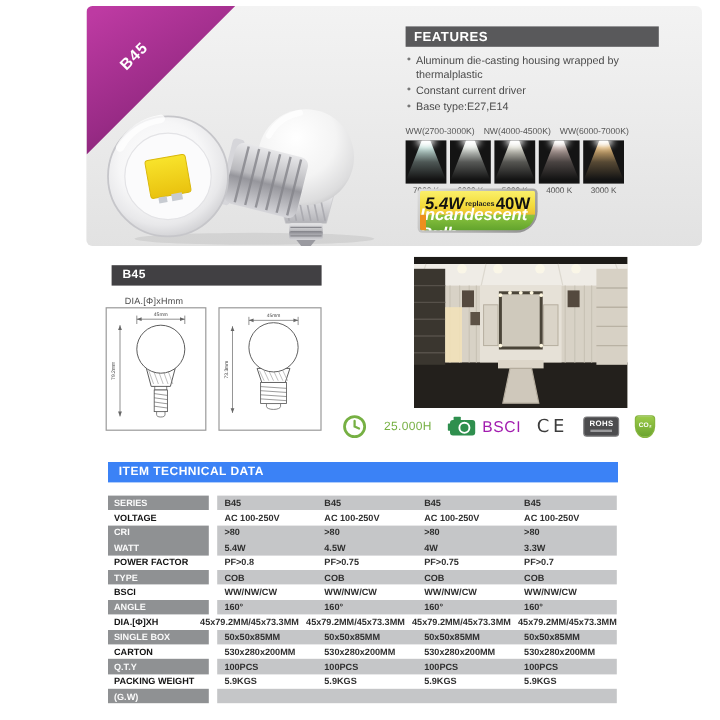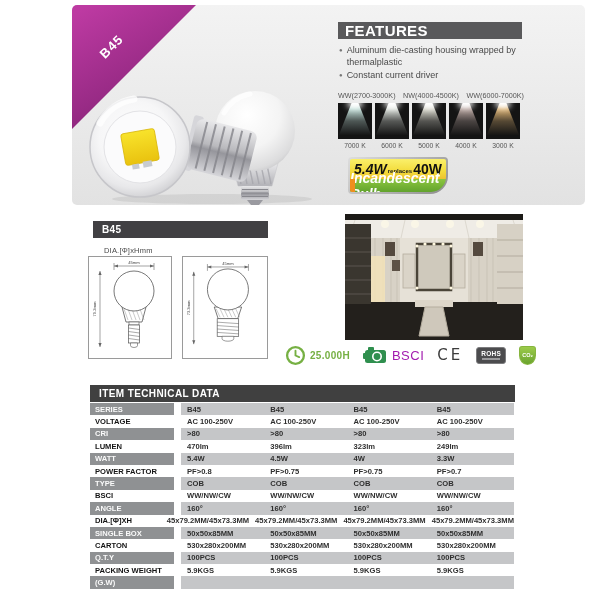--- a/index.html
+++ b/index.html
@@ -14,22 +14,22 @@
         border-top-left-radius:5px;overflow:hidden;}
   .ribbon-tri{position:absolute;inset:0;
         background:linear-gradient(150deg,#bd3aa2 5%,#992b86 55%,#6e1c62 100%);
         clip-path:polygon(0 0,100% 0,0 100%);}
   .ribbon-text{position:absolute;left:26px;top:34px;transform:rotate(-45deg);
         color:#fff;font-weight:700;font-size:13px;letter-spacing:1px;}
 
   .bulbs{position:absolute;left:10px;top:80px;width:260px;height:120px;}
 
   .features{position:absolute;left:266px;top:17px;width:186px;}
-  .features-bar{width:184px;height:17px;background:#59595b;color:#fff;
-        font-weight:700;font-size:15px;letter-spacing:.4px;
+  .features-bar{width:211px;height:17px;background:#59595b;color:#fff;
+        font-weight:700;font-size:11px;letter-spacing:.4px;
         display:flex;align-items:center;padding-left:7px;box-sizing:border-box;}
   .features-list{list-style:none;margin:6px 0 0 0;padding:0;}
   .features-list li{display:flex;font-size:9px;line-height:1.3;color:#4a4a4a;margin-bottom:2px;}
   .features-list .dot{color:#777;font-size:6px;margin:2px 4px 0 1px;}
   .cct-row{display:flex;justify-content:space-between;width:186px;margin-top:9px;
         font-size:7.2px;color:#555;}
   .swatches{display:flex;gap:3px;margin-top:3px;}
   .swatch{width:34px;}
   .sw-box{width:34px;height:36px;background:#141414;position:relative;overflow:hidden;}
   .sw-beam{position:absolute;inset:0;clip-path:polygon(40% 0,60% 0,102% 100%,-2% 100%);}
@@ -50,47 +50,47 @@
   .badge-bottom{height:13px;background:linear-gradient(#8cc63f,#62a32d);
         color:#fff;font-weight:700;font-style:italic;font-size:14px;
         display:flex;align-items:center;justify-content:center;position:relative;}
   .badge-bottom::before{content:"";position:absolute;left:0;top:0;bottom:0;width:5px;
         background:#ee8f1e;}
 
   
   .sec-bar{position:absolute;color:#fff;font-weight:700;display:flex;align-items:center;
         padding-left:9px;box-sizing:border-box;letter-spacing:.4px;}
   .b45-bar{left:93px;top:221px;width:175px;height:17px;font-size:10px;background:#414043;}
-  .item-bar{left:90px;top:385px;width:425px;height:17px;font-size:10px;background:#404040;}
+  .item-bar{left:90px;top:385px;width:425px;height:17px;font-size:10px;background:#3b82f6;}
 
   
   .dim-note{position:absolute;left:104px;top:246px;font-size:7.5px;color:#4a4a4a;letter-spacing:.2px;}
   .dim-box{position:absolute;border:1px solid #9a9a9a;background:#fff;box-sizing:border-box;}
   .dim-box1{left:88px;top:256px;width:84px;height:103px;}
   .dim-box2{left:182px;top:256px;width:86px;height:103px;}
   .dim-box svg{display:block;width:100%;height:100%;}
 
   
   .interior{position:absolute;left:345px;top:214px;width:178px;height:126px;}
   .certs{position:absolute;left:285px;top:341px;height:28px;display:flex;align-items:center;gap:13px;}
   .cert{display:flex;align-items:center;gap:4px;}
-  .hours{font-size:10px;font-weight:700;color:#76b043;letter-spacing:.3px;}
+  .hours{font-size:10px;font-weight:400;color:#76b043;letter-spacing:.3px;margin-left:10px;}
   .bsci-text{font-size:13px;font-weight:400;color:#a21caf;letter-spacing:.5px;}
   .ce-text{font-family:"DejaVu Sans",sans-serif;font-size:15px;color:#3c3c3c;letter-spacing:3px;}
   .rohs{width:30px;height:17px;background:#4c4c4e;border-radius:3px;border:1px solid #7c7c7e;
         display:flex;flex-direction:column;align-items:center;justify-content:center;box-sizing:border-box;}
   .rohs span{font-size:6.5px;font-weight:800;color:#fff;letter-spacing:.3px;}
   .rohs-line{width:18px;height:2px;background:#9a9a9c;margin-top:1px;}
   .eco{width:17px;height:19px;background:linear-gradient(#9ccb4a,#6aa32e);
         border:1px solid #86b53e;border-radius:3px 3px 50% 50%;
         color:#fff;font-size:5.5px;font-weight:700;
         display:flex;align-items:center;justify-content:center;box-sizing:border-box;}
 
   
-  .tech-table{position:absolute;left:90px;top:403px;width:424px;}
+  .tech-table{position:absolute;left:90px;top:413px;width:424px;}
   .trow{display:flex;height:12.4px;}
   .tlabel{width:84px;margin-right:7px;display:flex;align-items:center;padding-left:5px;
         box-sizing:border-box;font-size:7.6px;font-weight:700;color:#141414;}
   .tvals{flex:1;display:flex;}
   .tcell{flex:1;display:flex;align-items:center;padding-left:6px;box-sizing:border-box;
         font-size:7.6px;font-weight:700;color:#2f2f2f;}
   .trow.shade .tlabel{background:#8f9193;color:#fafafa;}
   .trow.shade .tvals{background:#c5c6c8;}
 </style>
 </head>
@@ -183,20 +183,24 @@
       <div class="features-bar">FEATURES</div>
       <ul class="features-list">
           <li>
             <span class="dot">●</span>
             <span>Aluminum die-casting housing wrapped by thermalplastic</span>
           </li>
           <li>
             <span class="dot">●</span>
             <span>Constant current driver</span>
           </li>
+          <li>
+            <span class="dot">●</span>
+            <span>Base type:E27,E14</span>
+          </li>
         </ul>
       <div class="cct-row">
           <span>WW(2700-3000K)</span>
           <span>NW(4000-4500K)</span>
           <span>WW(6000-7000K)</span>
         </div>
       <div class="swatches">
           <div class="swatch">
             <div class="sw-box">
               <div class="sw-beam" style="background: linear-gradient(rgb(255, 255, 255) 0%, rgb(194, 222, 216) 16%, rgba(194, 222, 216, 0.333) 50%, rgba(194, 222, 216, 0) 90%);"></div>
@@ -432,29 +436,20 @@
       </div>
       <div class="trow shade">
         <div class="tlabel">CRI</div>
         <div class="tvals">
           <div class="tcell">&gt;80</div>
           <div class="tcell">&gt;80</div>
           <div class="tcell">&gt;80</div>
           <div class="tcell">&gt;80</div>
         </div>
       </div>
-      <div class="trow">
-        <div class="tlabel">LUMEN</div>
-        <div class="tvals">
-          <div class="tcell">470lm</div>
-          <div class="tcell">396lm</div>
-          <div class="tcell">323lm</div>
-          <div class="tcell">249lm</div>
-        </div>
-      </div>
       <div class="trow shade">
         <div class="tlabel">WATT</div>
         <div class="tvals">
           <div class="tcell">5.4W</div>
           <div class="tcell">4.5W</div>
           <div class="tcell">4W</div>
           <div class="tcell">3.3W</div>
         </div>
       </div>
       <div class="trow">

